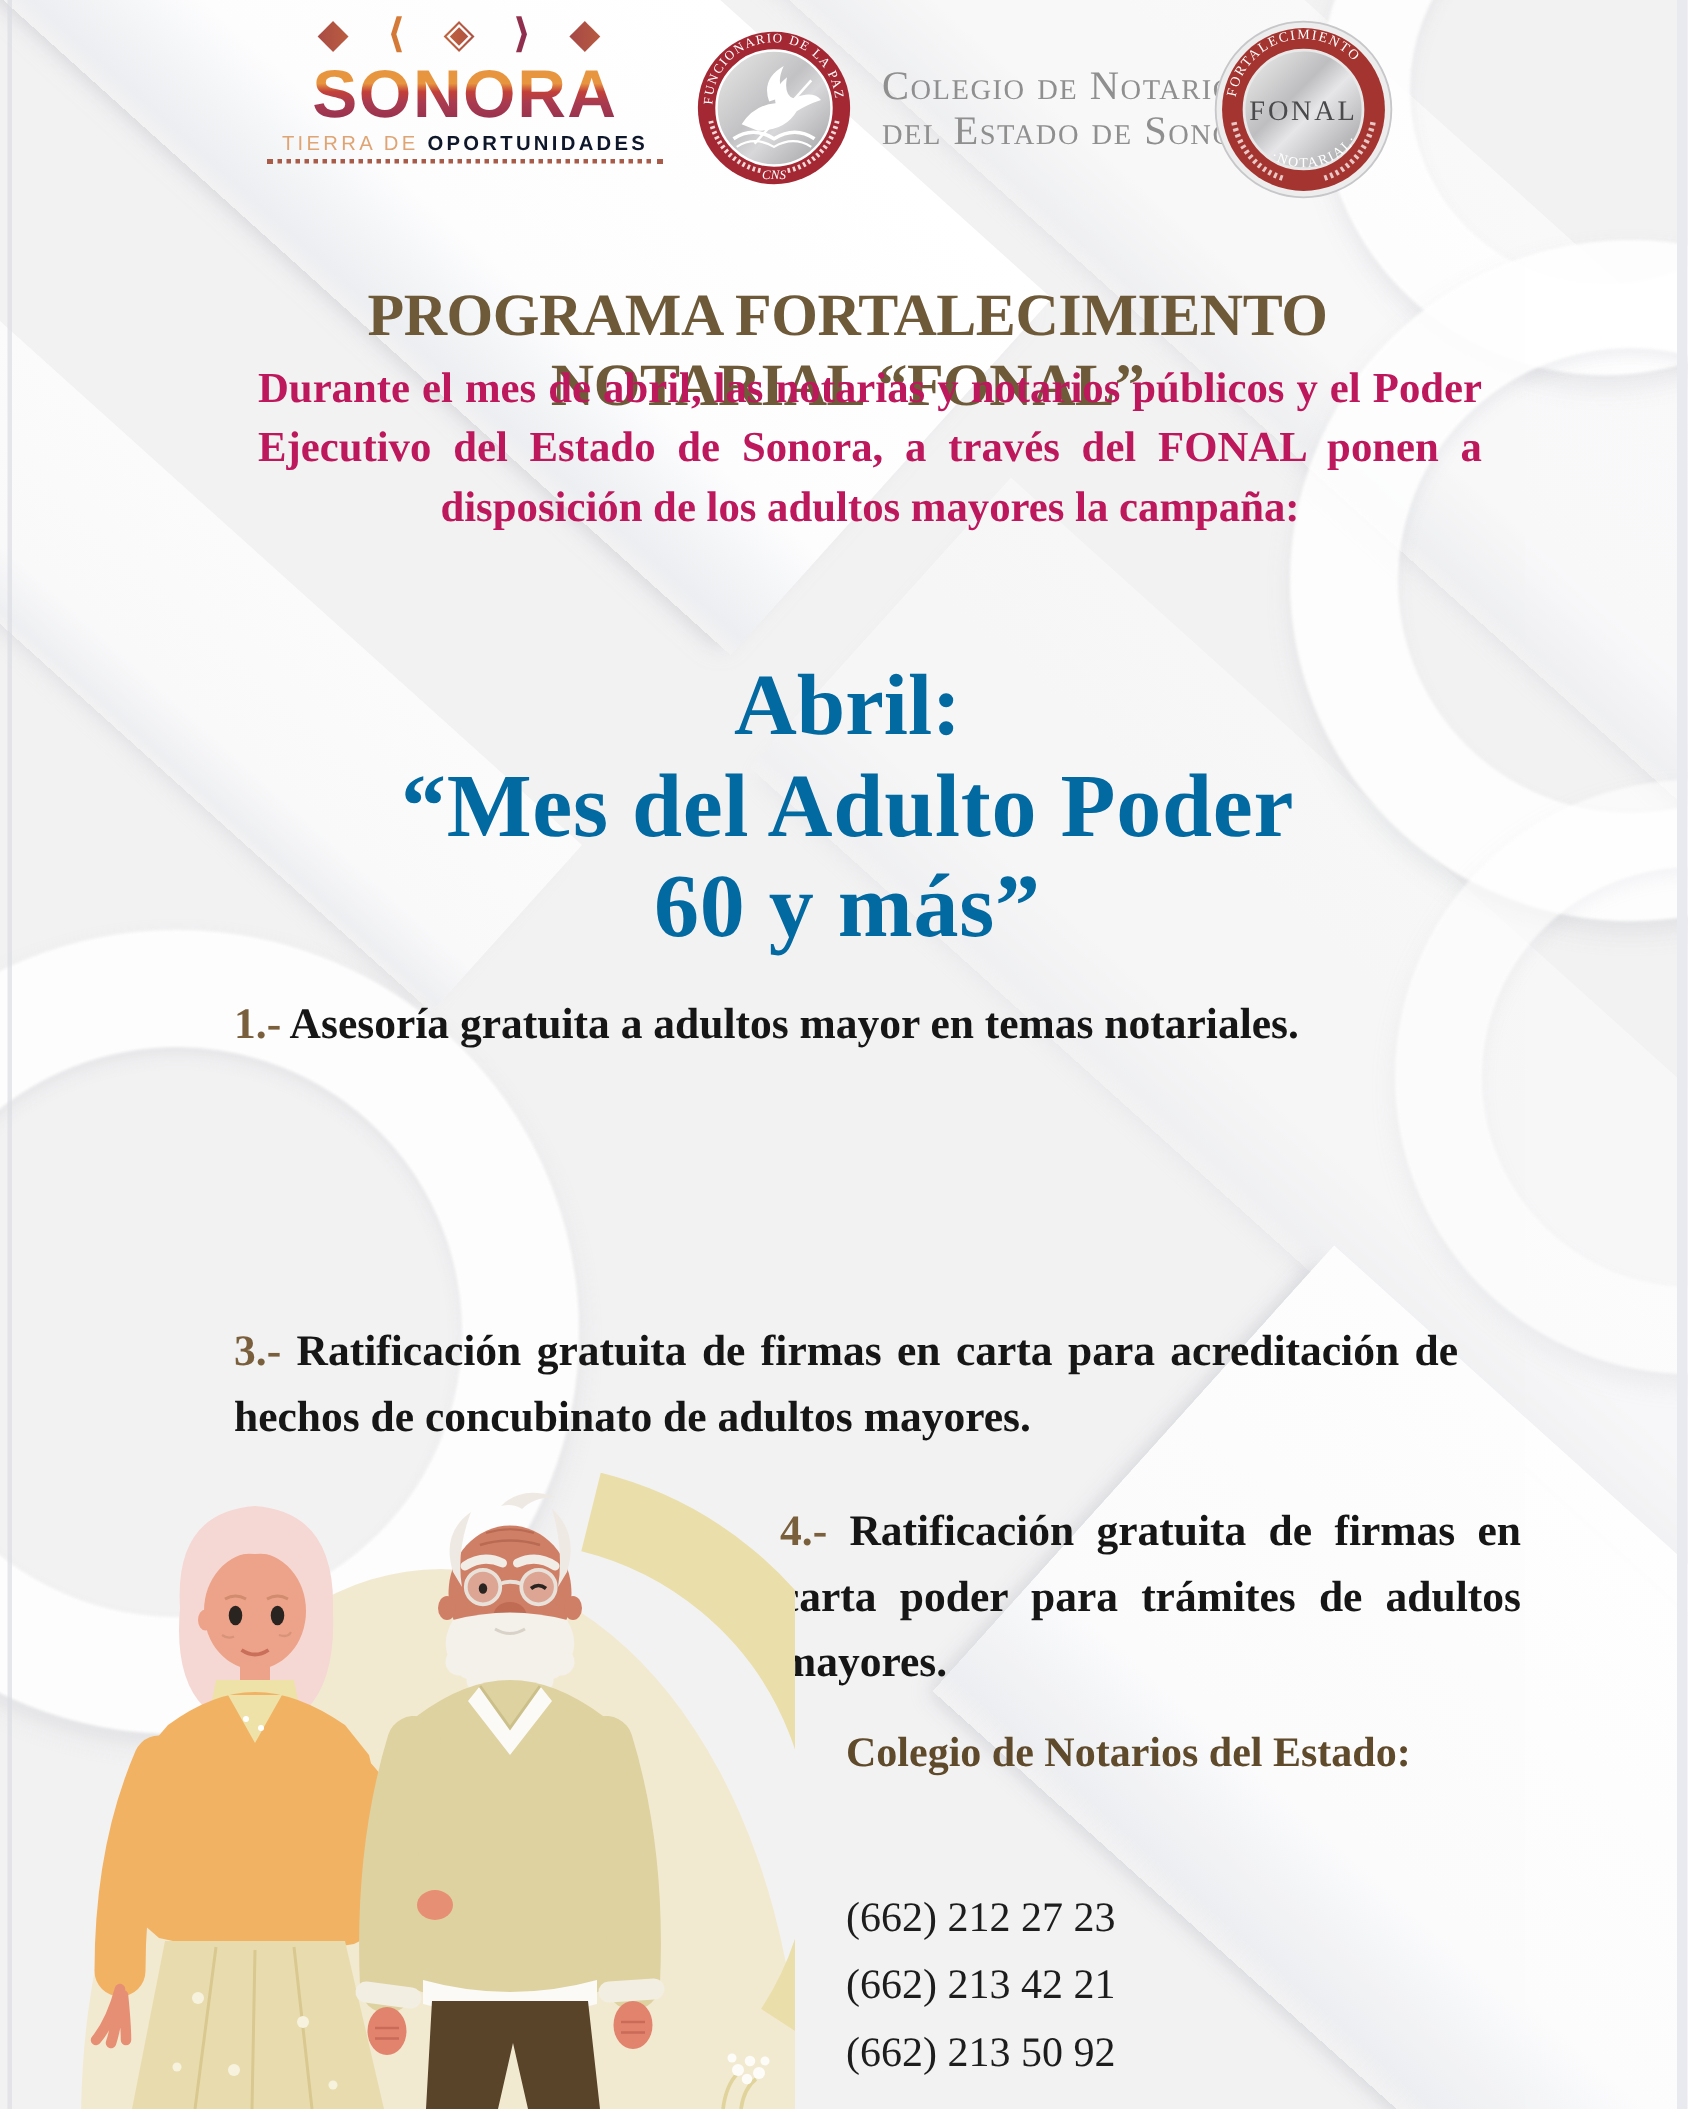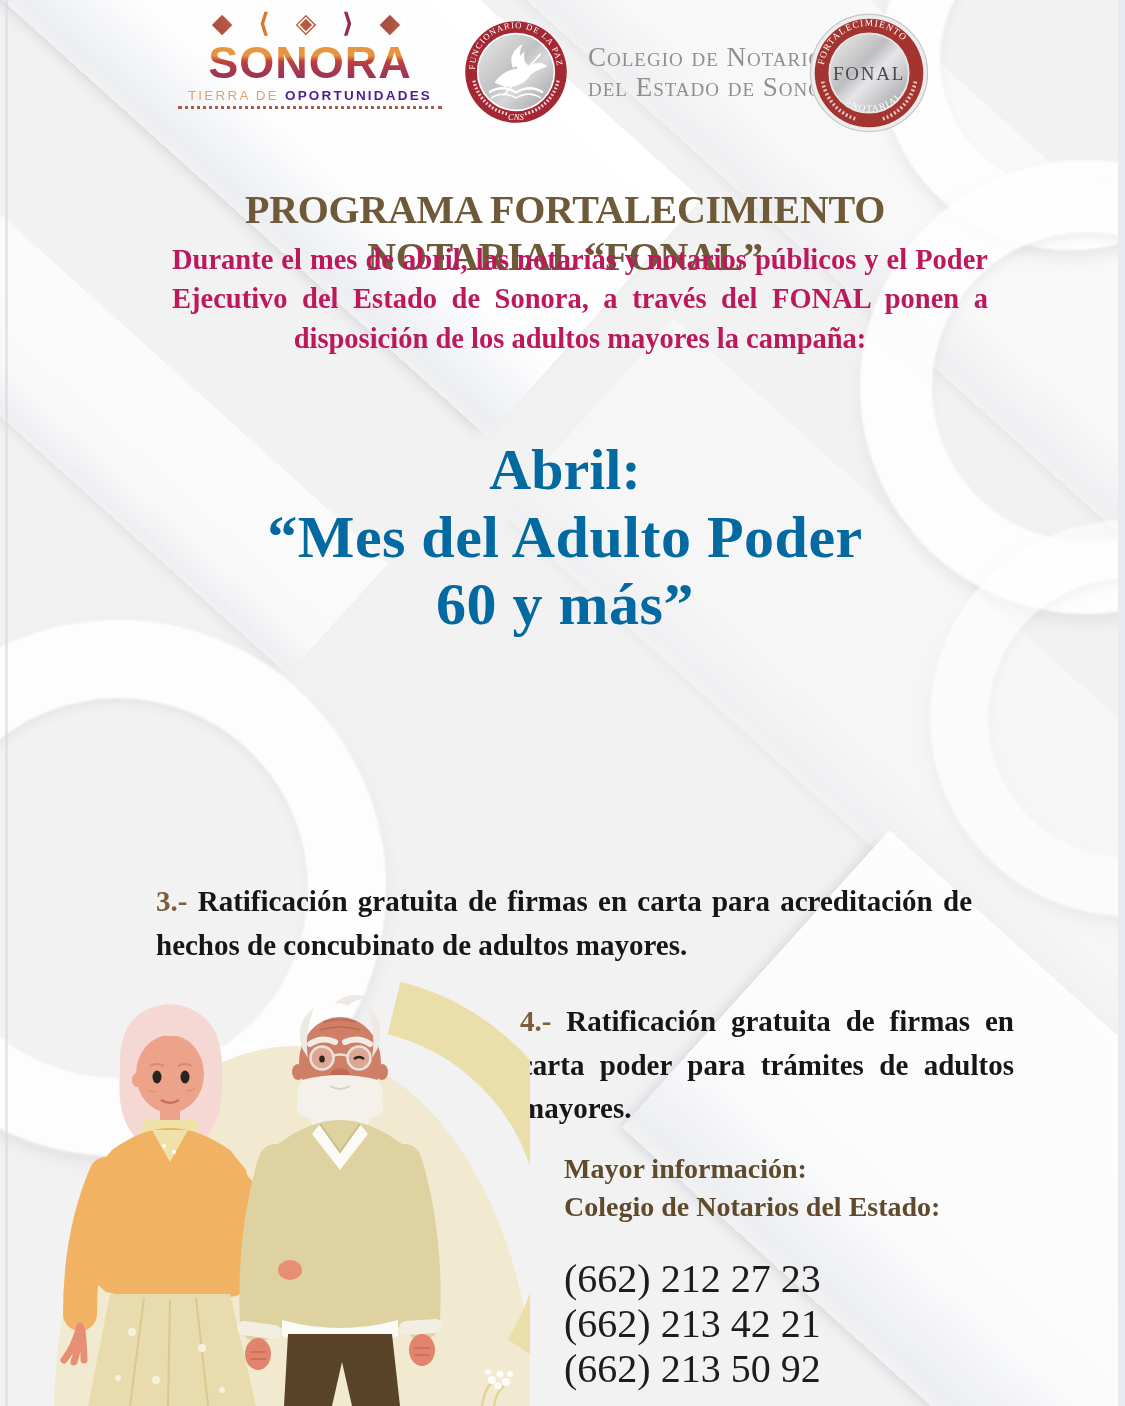--- a/index.html
+++ b/index.html
@@ -24,21 +24,21 @@
   
   .sonora{position:absolute;left:178px;top:6px;width:264px;text-align:center;}
   .sonora .pattern{font-family:"DejaVu Sans",sans-serif;font-size:27px;letter-spacing:8px;font-weight:bold;
     background:linear-gradient(90deg,#8e2d4e 0%,#d97f35 35%,#8e2d4e 65%,#d97f35 100%);
     -webkit-background-clip:text;background-clip:text;color:transparent;line-height:34px;}
   .sonora .wordmark{font-family:"Liberation Sans",sans-serif;font-weight:800;font-size:45px;line-height:46px;letter-spacing:1px;
     background:linear-gradient(180deg,#e8953f 0%,#e8953f 34%,#c2403a 46%,#a93a50 62%,#8e2d4e 100%);
     -webkit-background-clip:text;background-clip:text;color:transparent;}
   .sonora .tagline{font-family:"Liberation Sans",sans-serif;font-size:13.5px;letter-spacing:2.2px;margin-top:2px;}
   .sonora .tagline .lt{color:#dfa473;}
-  .sonora .tagline .bd{color:#4c1d95;font-weight:bold;}
+  .sonora .tagline .bd{color:#0f172a;font-weight:bold;}
   .sonora .dotline{margin-top:3px;border-top:3px dotted #a85b48;width:100%;height:0;}
 
   .colegio{position:absolute;left:462px;top:18px;display:flex;align-items:center;}
   .colegio svg{width:108px;height:108px;}
   .colegio-name{margin-left:18px;color:#8f8f90;font-variant:small-caps;font-size:27px;line-height:30px;letter-spacing:1px;}
 
   .fonal{position:absolute;left:808px;top:12px;}
   .fonal svg{width:122px;height:122px;}
 
   
@@ -49,21 +49,21 @@
   .headline .h2{font-size:60px;line-height:67px;letter-spacing:0.5px;}
 
   .item{position:absolute;font-weight:bold;font-size:29px;line-height:1.5;color:#161616;text-align:justify;}
   .item .num{color:#7a5f3c;}
   .item1{left:156px;top:662px;width:816px;}
   .item2{left:156px;top:770px;width:816px;}
   .item3{left:156px;top:880px;width:816px;}
   .item4{left:520px;top:1000px;width:494px;}
 
   .contact-heading{position:absolute;left:564px;top:1150px;width:460px;font-weight:bold;font-size:28px;line-height:38px;color:#5f4a2b;}
-  .phones{position:absolute;left:564px;top:1256px;font-size:40px;line-height:45px;color:#1d1d1d;}
+  .phones{position:absolute;left:564px;top:1256px;font-size:28px;line-height:45px;color:#1d1d1d;}
   .website{position:absolute;left:576px;top:1421px;font-size:31px;color:#1d1d1d;letter-spacing:1px;}
 
   
   .illus{position:absolute;left:52px;top:982px;width:478px;height:424px;}
 </style>
 </head>
 <body>
 
 <div class="poster">
 
@@ -149,25 +149,25 @@
 
   <div class="title">PROGRAMA FORTALECIMIENTO NOTARIAL “FONAL”</div>
   <p class="intro">Durante el mes de abril, las notarias y notarios públicos y el Poder Ejecutivo del Estado de Sonora, a través del FONAL ponen a disposición de los adultos mayores la campaña:</p>
 
   <div class="headline">
     <div class="h1">Abril:</div>
     <div class="h2">“Mes del Adulto Poder</div>
     <div class="h2">60 y más”</div>
   </div>
 
+  <div class="item item1"><span class="num">1.-</span> <span>Asesoría gratuita a adultos mayor en temas notariales.</span></div>
   <div class="item item3"><span class="num">3.-</span> <span>Ratificación gratuita de firmas en carta para acreditación de hechos de concubinato de adultos mayores.</span></div>
   <div class="item item4"><span class="num">4.-</span> <span>Ratificación gratuita de firmas en carta poder para trámites de adultos mayores.</span></div>
 
   <div class="contact-heading">
-    <div>Mayor información:</div>
     <div>Colegio de Notarios del Estado:</div>
   </div>
   <div class="phones">
     <div>(662) 212 27 23</div>
     <div>(662) 213 42 21</div>
     <div>(662) 213 50 92</div>
   </div>
   <div class="website">www.notariossonora.com</div>
 
   <svg class="illus" viewBox="0 0 478 424">

